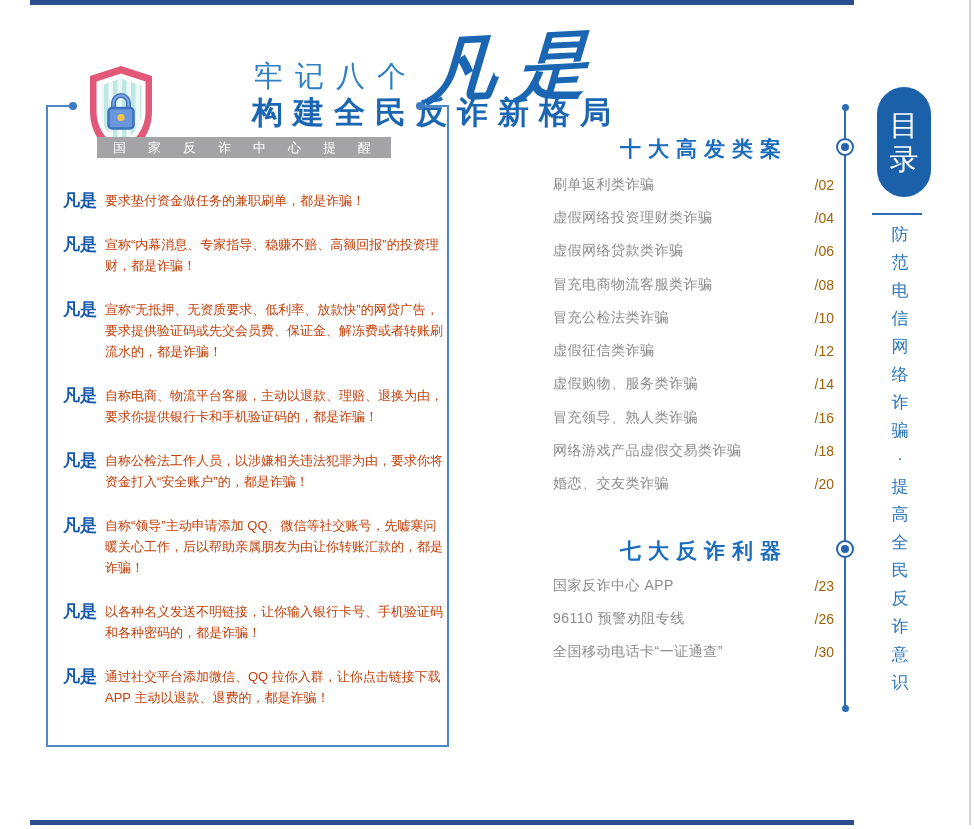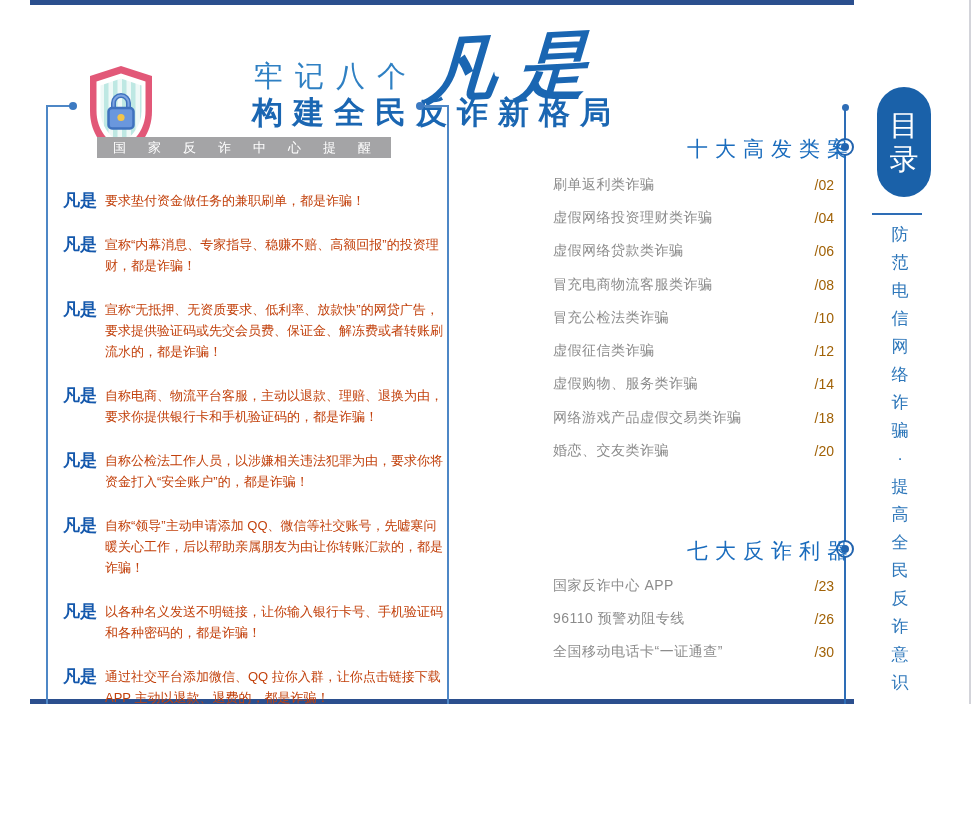--- a/index.html
+++ b/index.html
@@ -1,18 +1,18 @@
 <!DOCTYPE html>
 <html><head>
 <meta charset="utf-8">
 <style>
   * { margin:0; padding:0; box-sizing:border-box; }
   html,body { background:#ffffff; }
   .page {
-    position:relative; width:974px; height:704px; margin:0 auto;
+    position:relative; width:974px; height:825px; margin:0 auto;
     background:#ffffff; overflow:hidden;
     font-family:"Liberation Sans","DejaVu Sans",sans-serif;
   }
   
   .edge-bar { position:absolute; left:30px; width:824px; height:5px; background:#2b4f8e; }
   .edge-bar.top { top:0; }
   .edge-bar.bottom { bottom:0; }
   
   .right-edge { position:absolute; left:969px; top:0; width:2px; height:829px; background:#d3d4da; }
 
@@ -68,22 +68,22 @@
   .line-dot.bottom { left:842px; top:705px; }
   .ring-bullet {
     position:absolute; left:836px; width:18px; height:18px; border-radius:50%;
     border:2px solid #2263ae; background:#ffffff;
     display:flex; align-items:center; justify-content:center;
   }
   .ring-bullet.s0 { top:138px; }
   .ring-bullet.s1 { top:540px; }
   .ring-bullet::after { content:""; width:8px; height:8px; border-radius:50%; background:#2263ae; }
   .toc-header {
-    position:absolute; left:583px; width:272px; text-align:right;
-    font-size:21px; font-weight:normal; letter-spacing:7px; color:#1a6cbd; white-space:nowrap;
+    position:absolute; left:568px; width:272px; text-align:center;
+    font-size:21px; font-weight:bold; letter-spacing:7px; color:#1a6cbd; white-space:nowrap;
   }
   .toc-header.s0 { top:135px; }
   .toc-header.s1 { top:537px; }
   .toc-rows { position:absolute; left:553px; width:281px; display:flex; flex-direction:column; }
   .toc-rows.s0 { top:168px; }
   .toc-rows.s1 { top:561px;margin-top:8px; }
   .toc-row {
     height:33.3px; display:flex; align-items:center; justify-content:space-between;gap:8px;
   }
   .toc-label { font-size:14px; color:#8c8c8c; letter-spacing:0.5px; }
@@ -204,20 +204,24 @@
       </div>
       <div class="toc-row">
         <span class="toc-label">虚假征信类诈骗</span>
         <span class="toc-page">/12</span>
       </div>
       <div class="toc-row">
         <span class="toc-label">虚假购物、服务类诈骗</span>
         <span class="toc-page">/14</span>
       </div>
       <div class="toc-row">
+        <span class="toc-label">冒充领导、熟人类诈骗</span>
+        <span class="toc-page">/16</span>
+      </div>
+      <div class="toc-row">
         <span class="toc-label">网络游戏产品虚假交易类诈骗</span>
         <span class="toc-page">/18</span>
       </div>
       <div class="toc-row">
         <span class="toc-label">婚恋、交友类诈骗</span>
         <span class="toc-page">/20</span>
       </div>
     </div>
 
   <div class="toc-header s1">七大反诈利器</div>

